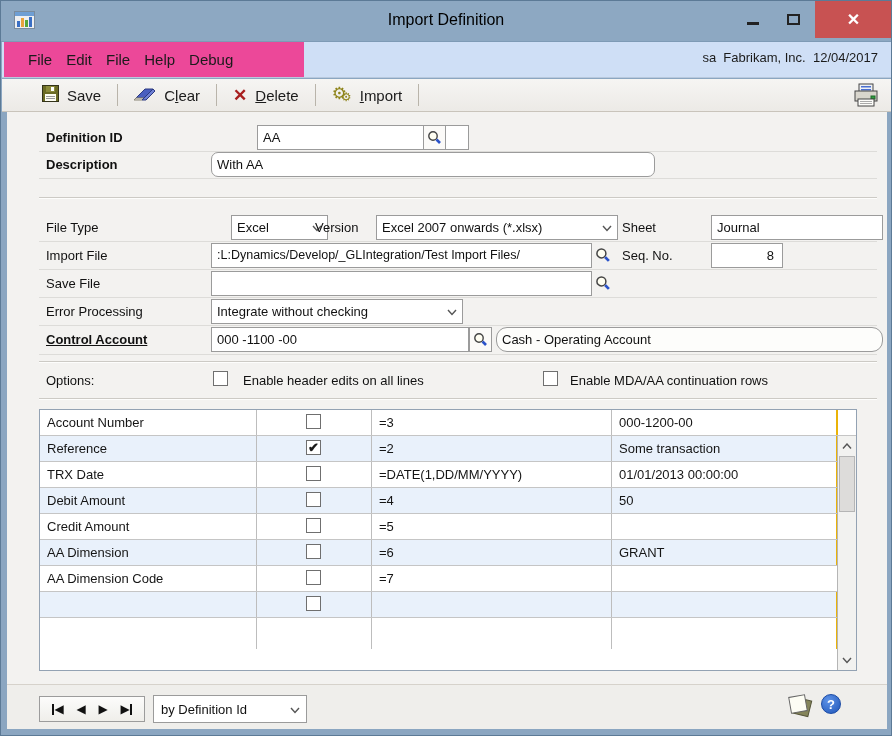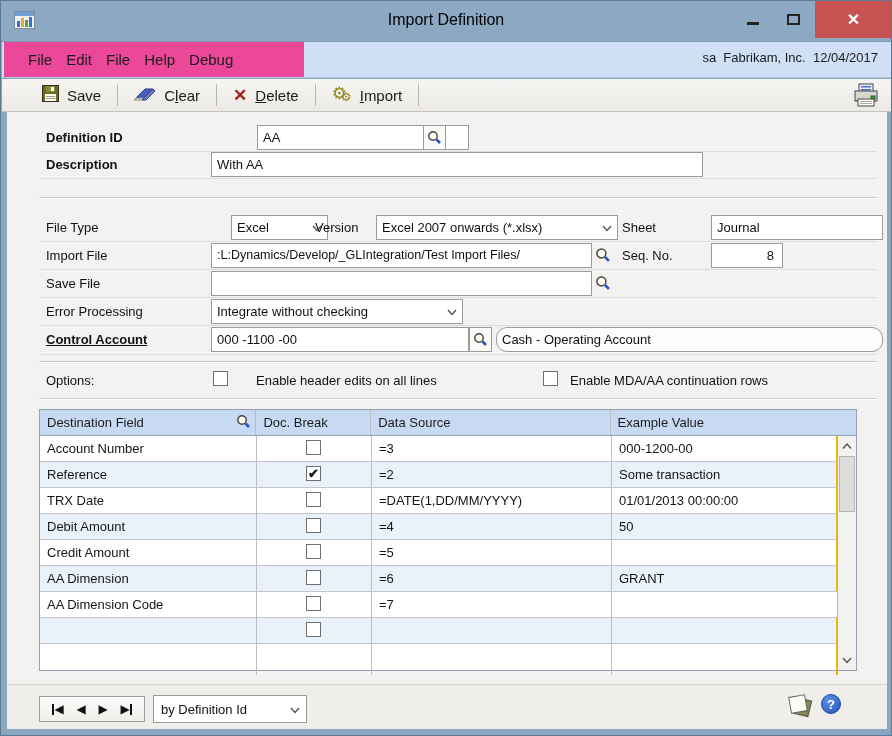--- a/index.html
+++ b/index.html
@@ -165,21 +165,21 @@
     <div class="lbl b" style="left:39px; top:18px;">Definition ID</div>
     <div class="field" style="left:204px; top:13px; width:212px;margin-left:46px;">AA</div>
     <div class="magbox" style="left:416px; top:13px;">
         <svg width="15" height="15" viewBox="0 0 15 15">
           <circle cx="6" cy="6" r="4.2" fill="#fffef2" stroke="#444" stroke-width="1.4"></circle>
           <line x1="9.5" y1="9.5" x2="13" y2="13" stroke="#2a52c9" stroke-width="2.6"></line>
         </svg>
       </div>
     <div class="hr-row" style="top:39px;"></div>
     <div class="lbl b" style="left:39px; top:45px;">Description</div>
-    <div class="field" style="left:204px; top:40px; width:492px;">With AA</div>
+    <div class="field" style="left:204px; top:40px; width:444px;border-radius:7px;">With AA</div>
     <div class="hr-row" style="top:66px;"></div>
 
     <div class="hr-sect" style="top:85px;"></div>
 
     <div class="lbl" style="left:39px; top:108px;">File Type</div>
     <div class="dd" style="left:204px; top:103px; width:97px;margin-left:20px;"><span>Excel</span><svg width="10" height="7" viewBox="0 0 10 7">
           <polyline points="1,1 5,5.5 9,1" fill="none" stroke="#555" stroke-width="1.4"></polyline>
         </svg></div>
     <div class="lbl" style="left:308px; top:108px;">Version</div>
     <div class="dd" style="left:369px; top:103px; width:242px;"><span>Excel 2007 onwards (*.xlsx)</span><svg width="10" height="7" viewBox="0 0 10 7">
@@ -225,35 +225,26 @@
           <line x1="9.5" y1="9.5" x2="13" y2="13" stroke="#2a52c9" stroke-width="2.6"></line>
         </svg>
       </div>
     <div class="field" style="left:489px; top:215px; width:387px; background:#fdfdfb;border-radius:11px;">Cash - Operating Account</div>
     <div class="hr-row" style="top:242px;"></div>
 
     <div class="hr-sect" style="top:249px;"></div>
 
     <div class="lbl" style="left:39px; top:261px;">Options:</div>
     <div class="cb" style="left:206px; top:259px;"></div>
-    <div class="lbl" style="left:249px; top:261px;">Enable header edits on all lines</div>
+    <div class="lbl" style="left:236px; top:261px;">Enable header edits on all lines</div>
     <div class="cb" style="left:536px; top:259px;"></div>
     <div class="lbl" style="left:563px; top:261px;">Enable MDA/AA continuation rows</div>
     <div class="hr-sect" style="top:286px;"></div>
 
     <div class="grid">
-      <div class="g-head">
-        <div class="hc c0"><span>Destination Field</span><span class="hc-mag"><svg width="15" height="15" viewBox="0 0 15 15">
-                <circle cx="6" cy="6" r="4.2" fill="#fffef2" stroke="#444" stroke-width="1.4"></circle>
-                <line x1="9.5" y1="9.5" x2="13" y2="13" stroke="#2a52c9" stroke-width="2.6"></line>
-              </svg></span></div>
-        <div class="hc c1" style="padding-left:7px;">Doc. Break</div>
-        <div class="hc c2">Data Source</div>
-        <div class="hc c3" style="border-right:none; width:246px;">Example Value</div>
-      </div>
 
       <div class="g-row">
         <div class="cell c0">Account Number</div>
         <div class="c1">
             <div class="cb"></div>
           </div>
         <div class="cell c2">=3</div>
         <div class="cell c3">000-1200-00</div>
       </div>
       <div class="g-row alt">

